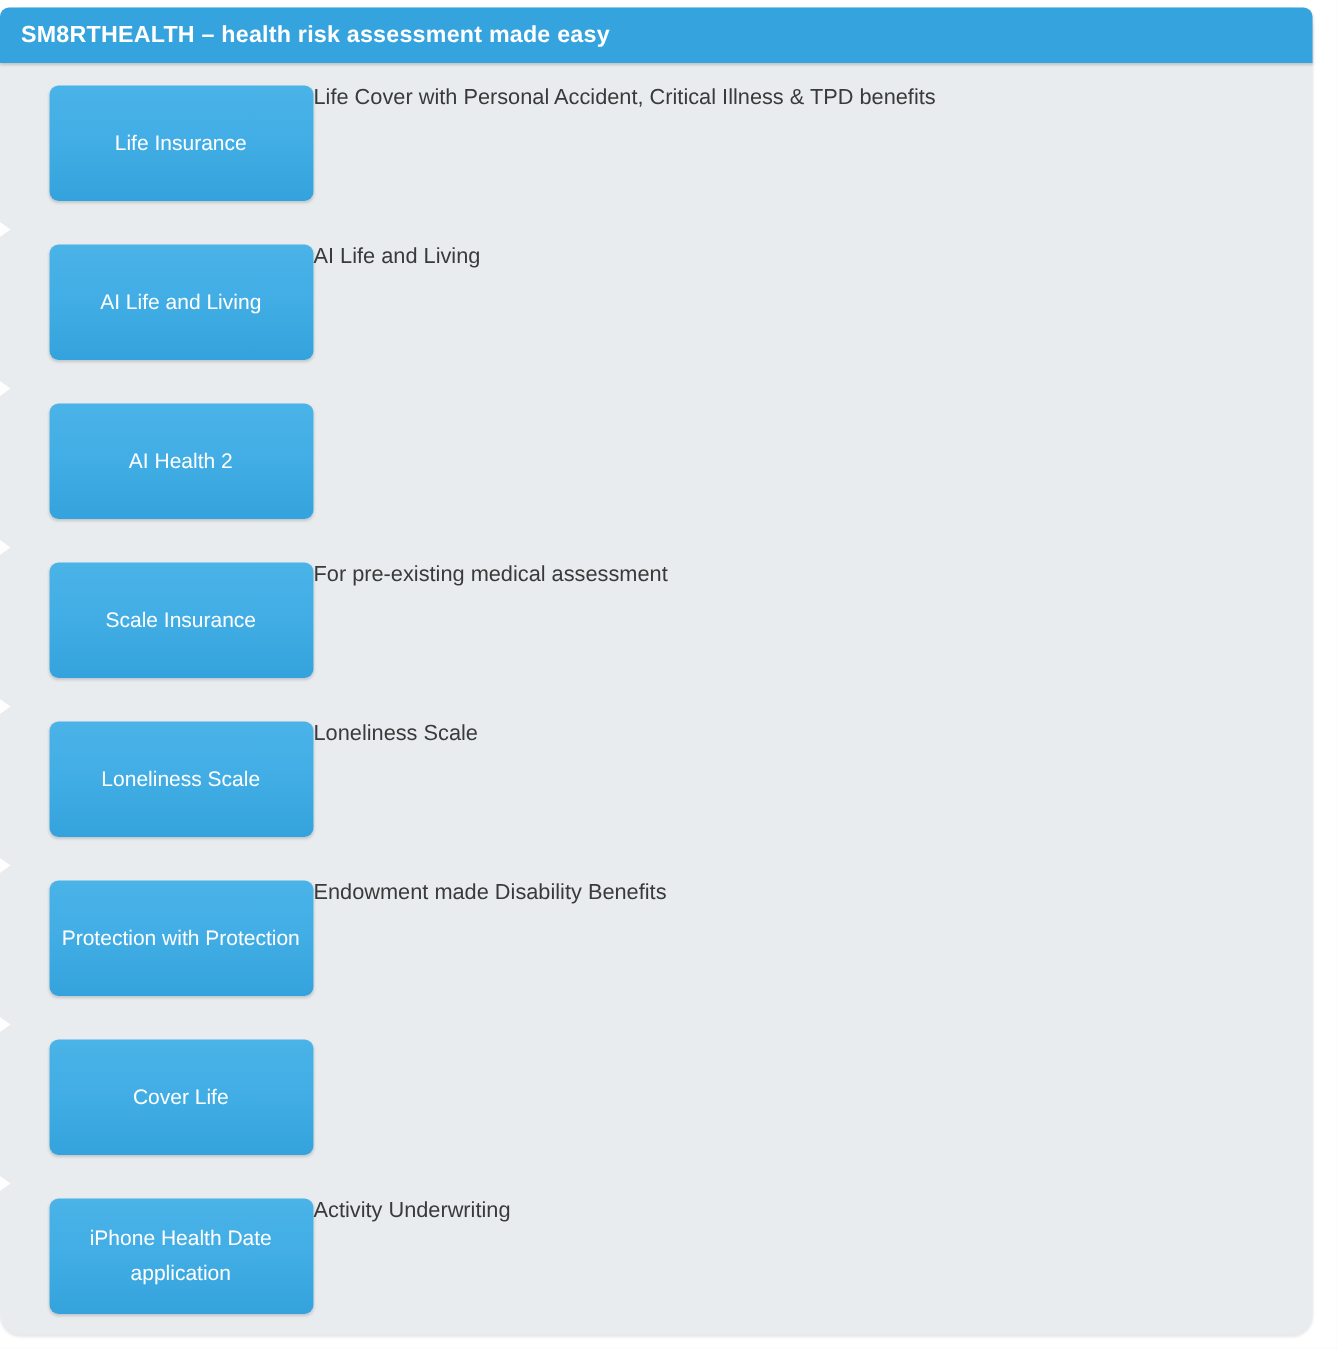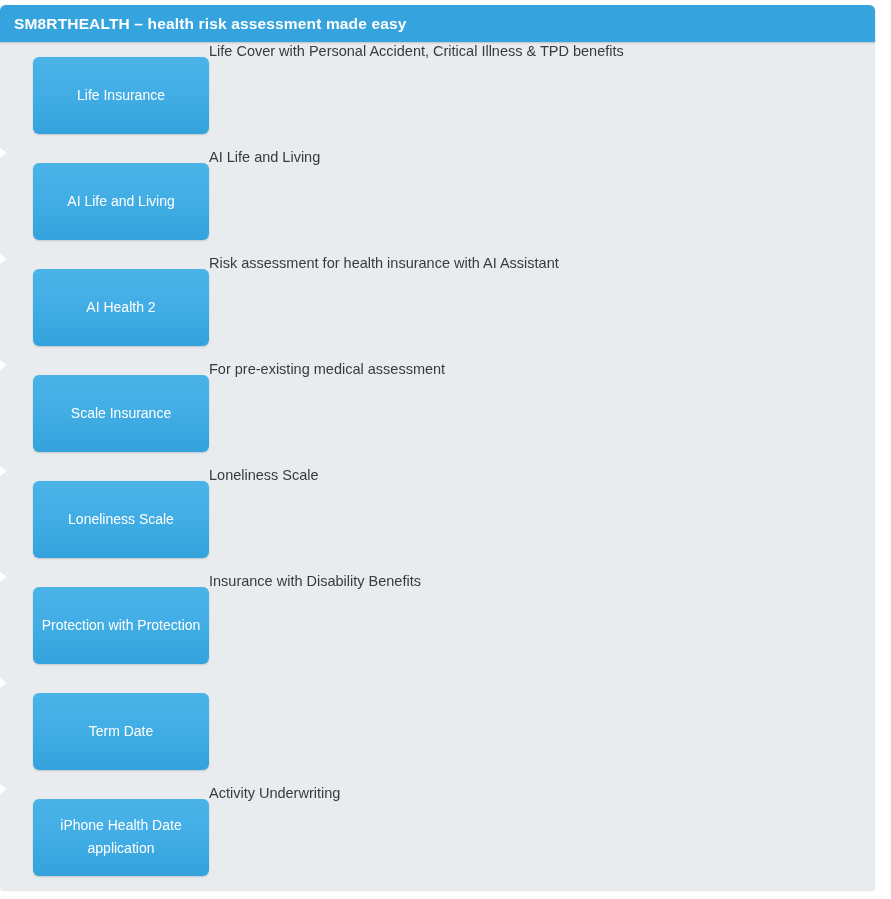--- a/index.html
+++ b/index.html
@@ -22,21 +22,21 @@
   }
 
   
   .panel {
     position: absolute;
     left: 0;
     top: 5px;
     width: 875px;
     height: 885px;
     background: #e8ecef;
-    border-radius: 4px;
+    border-radius: 14px;
     box-shadow: 0 1px 2px rgba(0,0,0,0.10);
     overflow: visible;
   }
 
   
   .header-bar {
     position: absolute;
     left: 0;
     top: 0;
     width: 875px;
@@ -70,21 +70,21 @@
     height: 106px;
     display: flex;
     align-items: flex-start;
   }
 
   .row-btn-cell {
     width: 209px;
     flex: 0 0 209px;
     display: flex;
     align-items: center;
-    justify-content: flex-end;
+    justify-content: center;
     padding-left: 32px;
     box-sizing: border-box;
     height: 106px;
   }
 
   .tile-button {
     width: 176px;
     height: 77px;
     border: none;
     border-radius: 6px;
@@ -99,20 +99,21 @@
     display: flex;
     align-items: center;
     justify-content: center;
     padding: 2px 8px;
     box-sizing: border-box;
     white-space: pre-line;
   }
 
   .row-desc-cell {
     flex: 1 1 auto;
+    padding-top: 14px;
     padding-right: 16px;
     box-sizing: border-box;
   }
   .row-desc {
     color: #3a3a3a;
     font-size: 14.5px;
     font-family: "Liberation Sans", sans-serif;
     line-height: 1.3;
   }
 
@@ -153,23 +154,20 @@
             <button class="tile-button">AI Life and Living</button>
           </div>
           <div class="row-desc-cell">
             <div class="row-desc">AI Life and Living</div>
           </div>
         </div>
         <div class="row">
           <div class="row-btn-cell">
             <button class="tile-button">AI Health 2</button>
           </div>
-          <div class="row-desc-cell">
-            <div class="row-desc">Risk assessment for health insurance with AI Assistant</div>
-          </div>
         </div>
         <div class="row">
           <div class="row-btn-cell">
             <button class="tile-button">Scale Insurance</button>
           </div>
           <div class="row-desc-cell">
             <div class="row-desc">For pre-existing medical assessment</div>
           </div>
         </div>
         <div class="row">
@@ -178,26 +176,26 @@
           </div>
           <div class="row-desc-cell">
             <div class="row-desc">Loneliness Scale</div>
           </div>
         </div>
         <div class="row">
           <div class="row-btn-cell">
             <button class="tile-button">Protection with Protection</button>
           </div>
           <div class="row-desc-cell">
-            <div class="row-desc">Insurance with Disability Benefits</div>
-          </div>
-        </div>
-        <div class="row">
-          <div class="row-btn-cell">
-            <button class="tile-button">Term Date</button>
+            <div class="row-desc">Endowment made Disability Benefits</div>
+          </div>
+        </div>
+        <div class="row">
+          <div class="row-btn-cell">
+            <button class="tile-button">Cover Life</button>
           </div>
         </div>
         <div class="row">
           <div class="row-btn-cell">
             <button class="tile-button">iPhone Health Date application</button>
           </div>
           <div class="row-desc-cell">
             <div class="row-desc">Activity Underwriting</div>
           </div>
         </div>

